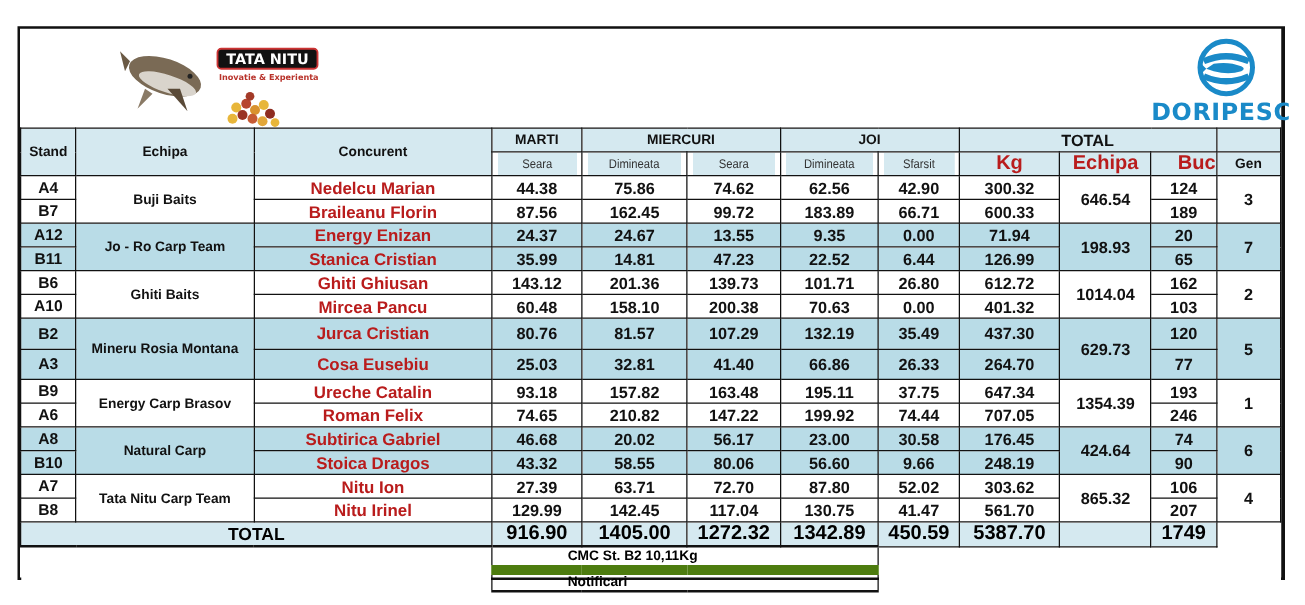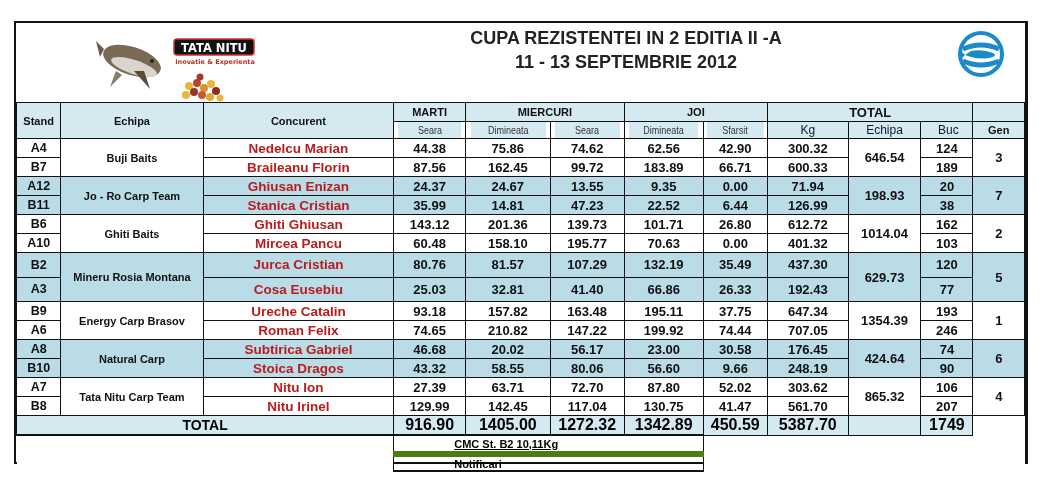--- a/index.html
+++ b/index.html
@@ -10,21 +10,21 @@
   .title { position:absolute; left:380px; top:3px; width:460px; text-align:center; color:#222; }
   .title .l1 { font-size:18px; font-weight:bold; line-height:24px; }
   .title .l2 { font-size:18px; font-weight:bold; line-height:24px; }
   .logo-right { position:absolute; left:905px; top:6px; width:110px; height:74px; overflow:hidden; }
   .doripesc-word { position:absolute; left:0px; top:50px; font-weight:bold; font-size:19px; color:#1a8ac8; letter-spacing:0.5px; white-space:nowrap; font-family:"DejaVu Sans", sans-serif; }
 
   table.grid { position:absolute; left:0; top:79px; border-collapse:collapse; table-layout:fixed; }
   table.grid td { border:1px solid #111; padding:0; text-align:center; vertical-align:middle; overflow:hidden; white-space:nowrap; }
   .hdr { background:#d5e9f0; font-weight:bold; font-size:11px; color:#111; }
   .sub { background:#d5e9f0; font-size:10px; color:#333; font-family:"Liberation Sans", sans-serif; transform:scaleX(0.9); }
-  .subb { background:#d5e9f0; font-size:12px; font-weight:normal; color:#0f172a; }
+  .subb { background:#d5e9f0; font-size:16px; font-weight:bold; color:#b91c1c; }
   td.num { font-size:13px; font-weight:bold; color:#111; }
   td.name { text-align:left; padding-left:3px; font-size:13.5px; font-weight:bold; color:#b91c1c; }
   td.team { font-size:11px; font-weight:bold; color:#111; white-space:normal; line-height:18px; }
   td.stand { font-size:12.5px; font-weight:bold; color:#111; }
   td.tb { background:#b9dce7; }
   .thick-top td { border-top:2px solid #111; }
   .total-row td { background:#d5e9f0; font-weight:bold; font-size:16px; }
   .foot-note { font-size:11px; font-weight:bold; text-align:left !important; padding-left:60px !important; }
   .none { border:none !important; background:#fff !important; }
 </style>
@@ -58,32 +58,29 @@
           <circle cx="126" cy="67" r="3.5" fill="#e8b63a"></circle>
           <circle cx="106" cy="46" r="3.5" fill="#a33a28"></circle>
         </g>
 
         <rect x="80" y="8" width="80" height="16" rx="3" fill="#111" stroke="#c33" stroke-width="1.5"></rect>
         <text x="120" y="20.5" text-anchor="middle" fill="#fff" font-size="11.5" font-weight="bold" font-family="DejaVu Sans, sans-serif">TATA NITU</text>
         <text x="121" y="33" text-anchor="middle" fill="#b8322a" font-size="6.5" font-weight="bold" font-family="DejaVu Sans, sans-serif">Inovatie &amp; Experienta</text>
       </svg>
     </div>
 
-    <div class="title">
-      <div class="l1">CUPA REZISTENTEI IN 2 EDITIA II -A</div>
-      <div class="l2">11 - 13 SEPTEMBRIE 2012</div>
-    </div>
 
     <div class="logo-right">
       <svg width="110" height="50" viewBox="0 0 110 50">
         <circle cx="60" cy="25" r="21" fill="none" stroke="#1a8ac8" stroke-width="4"></circle>
         <path d="M42 20 Q60 12 78 20" stroke="#1a8ac8" stroke-width="5" fill="none"></path>
         <path d="M42 32 Q60 40 78 32" stroke="#1a8ac8" stroke-width="5" fill="none"></path>
         <path d="M44 26 L50 22 Q62 20 72 24 Q76 26 72 28 Q62 31 50 28 Z M44 26 L40 22 L40 30 Z" fill="#1a8ac8"></path>
       </svg>
+      <div class="doripesc-word">DORIPESC</div>
     </div>
   </div>
 
   <table class="grid">
     <colgroup>
       <col style="width:45px">
         <col style="width:135px">
         <col style="width:195px">
       <col style="width:73px">
         <col style="width:86px">
@@ -109,21 +106,21 @@
     </tr>
 
     <tr style="height:17px">
       <td class="sub">Seara</td>
       <td class="sub">Dimineata</td>
       <td class="sub">Seara</td>
       <td class="sub">Dimineata</td>
       <td class="sub">Sfarsit</td>
       <td class="subb">Kg</td>
       <td class="subb">Echipa</td>
-      <td class="subb" style="text-align:center;padding-left:3px">Buc</td>
+      <td class="subb" style="text-align:right;padding-left:3px">Buc</td>
       <td class="hdr">Gen</td>
     </tr>
 
     <tr style="height:19px" class="thick-top">
       <td class="stand">A4</td>
       <td rowspan="2" class="team">Buji Baits</td>
       <td class="name">Nedelcu Marian</td>
       <td class="num">44.38</td>
       <td class="num">75.86</td>
       <td class="num">74.62</td>
@@ -142,41 +139,41 @@
       <td class="num">99.72</td>
       <td class="num">183.89</td>
       <td class="num">66.71</td>
       <td class="num">600.33</td>
       <td class="num">189</td>
     </tr>
 
     <tr style="height:19px" class="thick-top">
       <td class="stand tb">A12</td>
       <td rowspan="2" class="team tb">Jo - Ro Carp Team</td>
-      <td class="name tb">Ghiusan Enizan</td>
+      <td class="name tb">Energy Enizan</td>
       <td class="num tb">24.37</td>
       <td class="num tb">24.67</td>
       <td class="num tb">13.55</td>
       <td class="num tb">9.35</td>
       <td class="num tb">0.00</td>
       <td class="num tb">71.94</td>
       <td rowspan="2" class="num tb">198.93</td>
       <td class="num tb">20</td>
       <td rowspan="2" class="num tb">7</td>
     </tr>
     <tr style="height:19px">
       <td class="stand tb">B11</td>
       <td class="name tb">Stanica Cristian</td>
       <td class="num tb">35.99</td>
       <td class="num tb">14.81</td>
       <td class="num tb">47.23</td>
       <td class="num tb">22.52</td>
       <td class="num tb">6.44</td>
       <td class="num tb">126.99</td>
-      <td class="num tb">38</td>
+      <td class="num tb">65</td>
     </tr>
 
     <tr style="height:19px" class="thick-top">
       <td class="stand">B6</td>
       <td rowspan="2" class="team">Ghiti Baits</td>
       <td class="name">Ghiti Ghiusan</td>
       <td class="num">143.12</td>
       <td class="num">201.36</td>
       <td class="num">139.73</td>
       <td class="num">101.71</td>
@@ -184,21 +181,21 @@
       <td class="num">612.72</td>
       <td rowspan="2" class="num">1014.04</td>
       <td class="num">162</td>
       <td rowspan="2" class="num">2</td>
     </tr>
     <tr style="height:19px">
       <td class="stand">A10</td>
       <td class="name">Mircea Pancu</td>
       <td class="num">60.48</td>
       <td class="num">158.10</td>
-      <td class="num">195.77</td>
+      <td class="num">200.38</td>
       <td class="num">70.63</td>
       <td class="num">0.00</td>
       <td class="num">401.32</td>
       <td class="num">103</td>
     </tr>
 
     <tr style="height:19px" class="thick-top">
       <td class="stand tb">B2</td>
       <td rowspan="2" class="team tb" style="padding:15px 12px">Mineru Rosia Montana</td>
       <td class="name tb">Jurca Cristian</td>
@@ -213,21 +210,21 @@
       <td rowspan="2" class="num tb">5</td>
     </tr>
     <tr style="height:19px" class="thick-top">
       <td class="stand tb">A3</td>
       <td class="name tb">Cosa Eusebiu</td>
       <td class="num tb">25.03</td>
       <td class="num tb">32.81</td>
       <td class="num tb">41.40</td>
       <td class="num tb">66.86</td>
       <td class="num tb">26.33</td>
-      <td class="num tb">192.43</td>
+      <td class="num tb">264.70</td>
       <td class="num tb">77</td>
     </tr>
 
     <tr style="height:19px" class="thick-top">
       <td class="stand">B9</td>
       <td rowspan="2" class="team">Energy Carp Brasov</td>
       <td class="name">Ureche Catalin</td>
       <td class="num">93.18</td>
       <td class="num">157.82</td>
       <td class="num">163.48</td>
@@ -310,21 +307,21 @@
       <td>1342.89</td>
       <td>450.59</td>
       <td>5387.70</td>
       <td></td>
       <td>1749</td>
       <td class="none"></td>
     </tr>
 
     <tr style="height:19px">
       <td colspan="3" rowspan="2" class="none" style="border-top:2px solid #111 !important"></td>
-      <td colspan="4" class="foot-note" style="border-top:2px solid #111;text-decoration:underline;">CMC  St.  B2   10,11Kg</td>
+      <td colspan="4" class="foot-note" style="border-top:2px solid #111;">CMC  St.  B2   10,11Kg</td>
       <td colspan="5" rowspan="2" class="none"></td>
     </tr>
     <tr style="height:17px">
-      <td colspan="4" class="foot-note" style="border-top:6px solid #4d7c0f;border-bottom:2px solid #111;margin-top:31px;">Notificari</td>
+      <td colspan="4" class="foot-note" style="border-top:8px solid #4d7c0f;border-bottom:2px solid #111;margin-top:31px;">Notificari</td>
     </tr>
   </tbody>
     </table>
 </div>
 
 </body></html>

